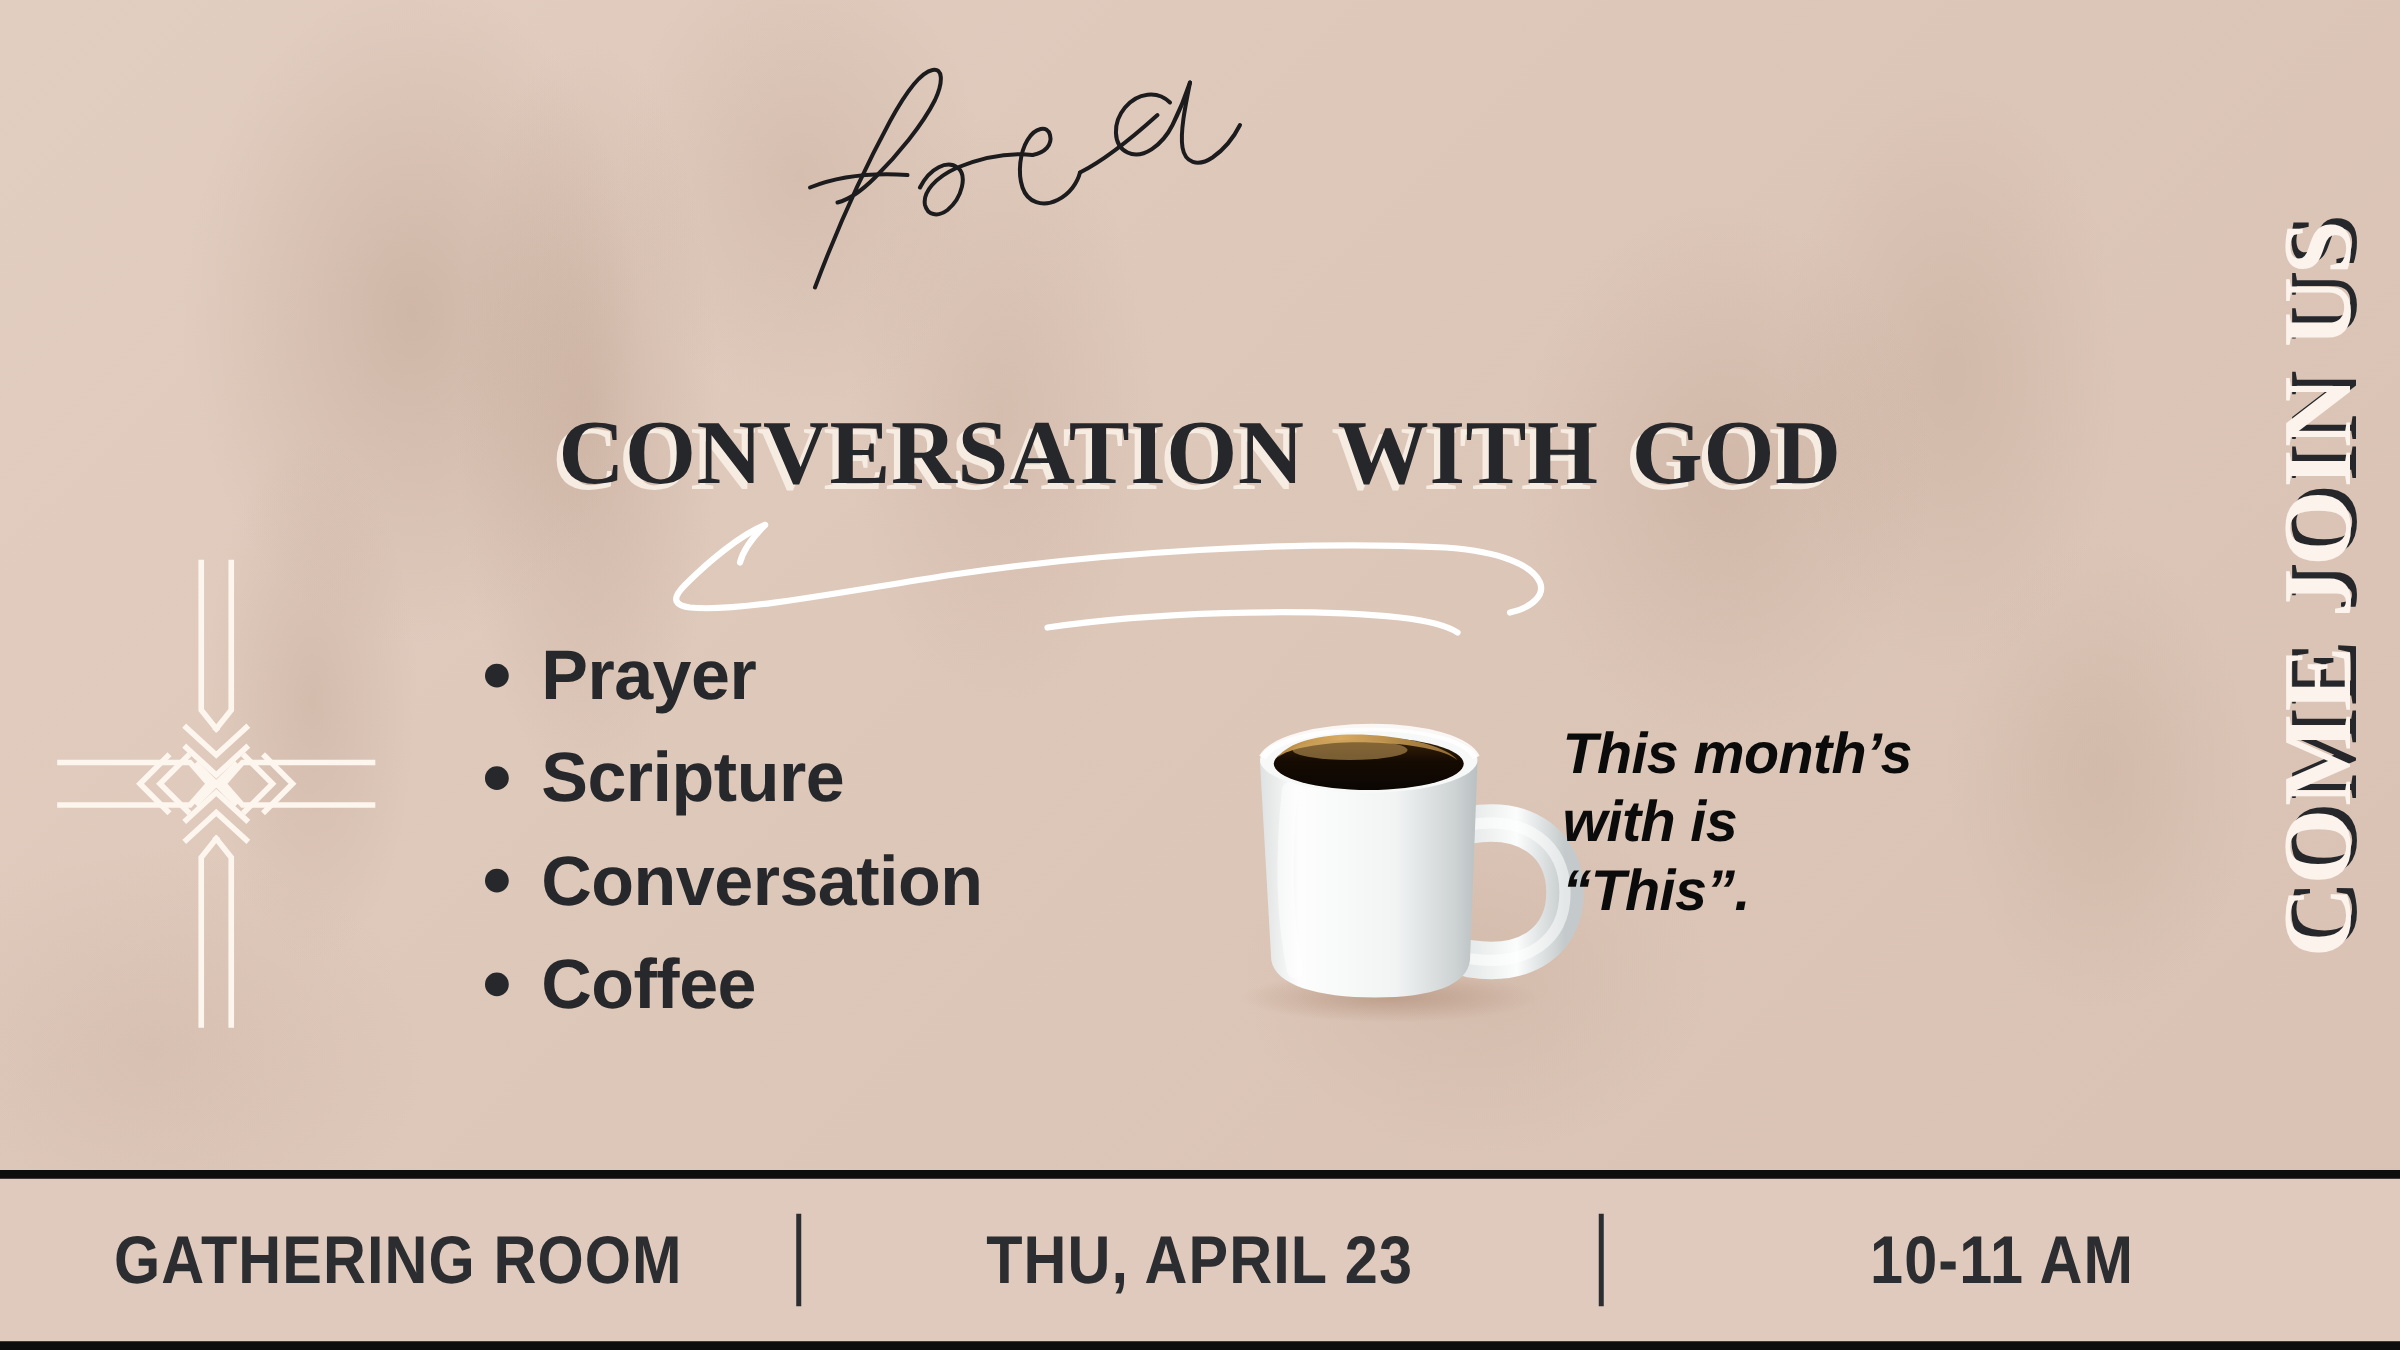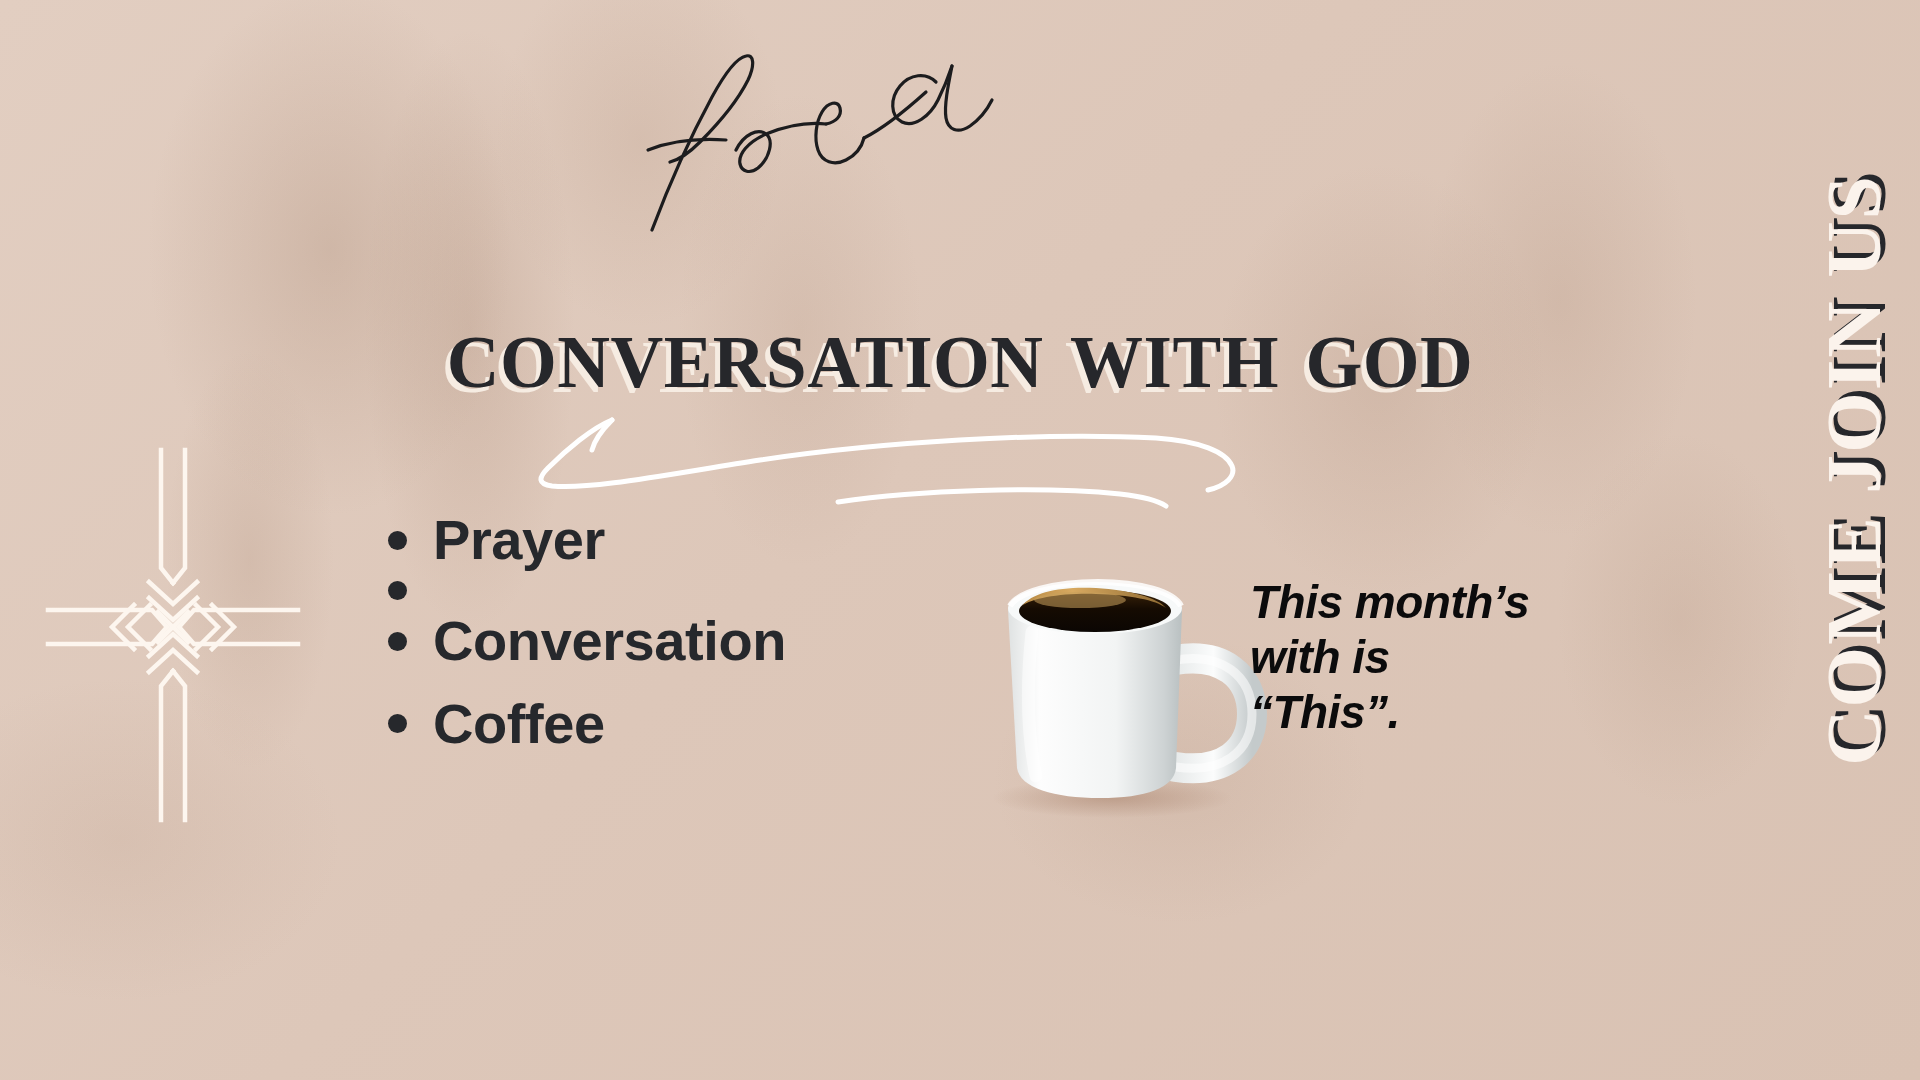--- a/index.html
+++ b/index.html
@@ -176,20 +176,21 @@
     </svg>
   </div>
 
   <ul class="bullets">
     <li>
       <span class="dot"></span>
       <span>Prayer</span>
     </li>
     <li>
       <span class="dot"></span>
+      <span>Scripture</span>
     </li>
     <li>
       <span class="dot"></span>
       <span>Conversation</span>
     </li>
     <li>
       <span class="dot"></span>
       <span>Coffee</span>
     </li>
   </ul>
@@ -248,14 +249,21 @@
   <div class="topic">
     <div>This month’s</div>
     <div>with is</div>
     <div>“This”.</div>
   </div>
 
   <div class="joinwrap">
     <div class="join">COME JOIN US</div>
   </div>
 
+  <div class="bar">
+    <div class="bar-seg">GATHERING ROOM</div>
+    <div class="bar-div"></div>
+    <div class="bar-seg">THU, APRIL 23</div>
+    <div class="bar-div"></div>
+    <div class="bar-seg">10-11 AM</div>
+  </div>
 
 </div>
 
 </body></html>

